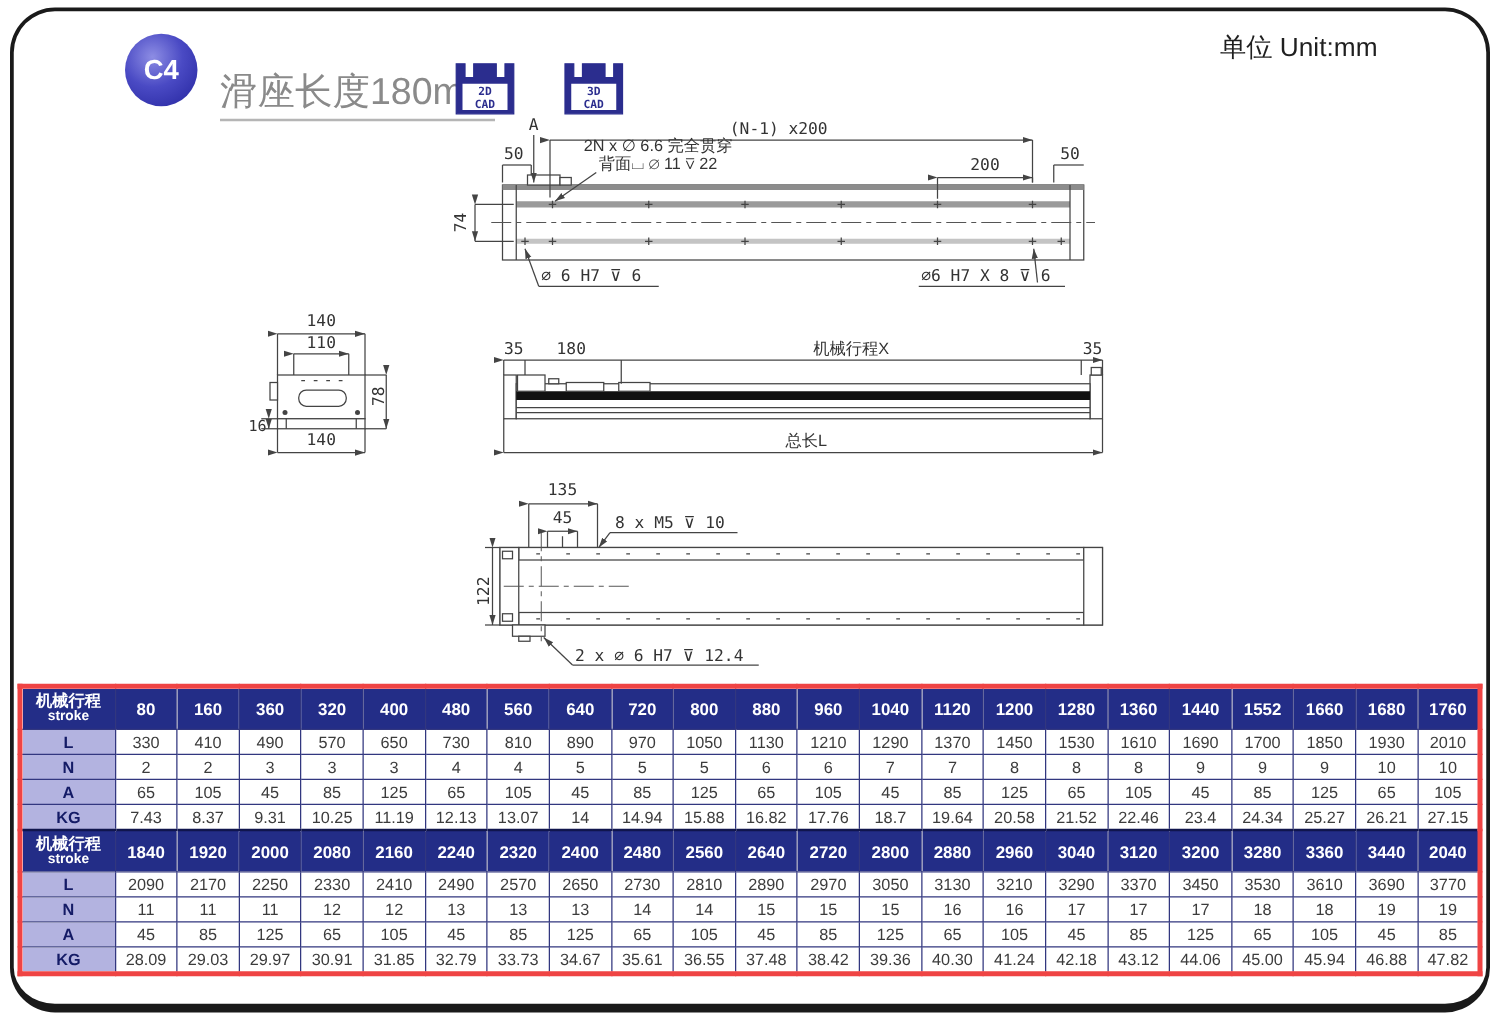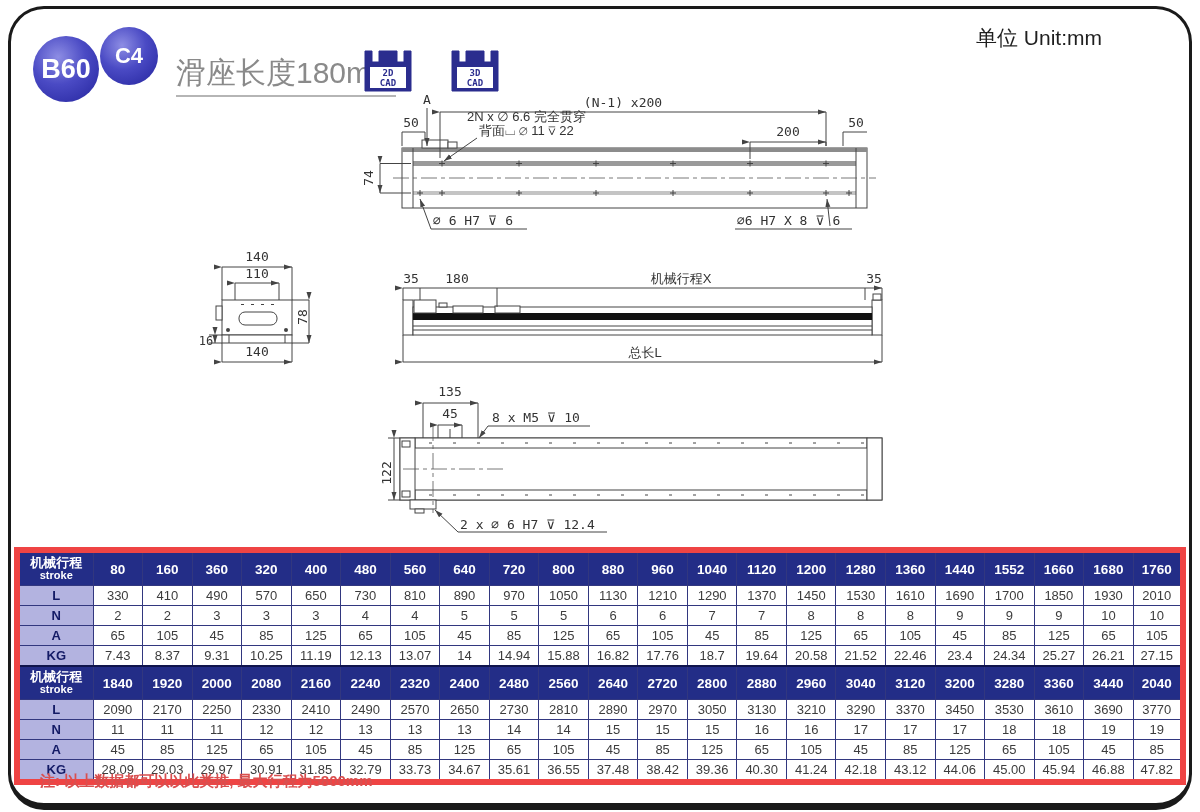--- a/index.html
+++ b/index.html
@@ -25,37 +25,36 @@
   svg text.zh{font-family:"Liberation Sans",sans-serif;}
   .ln{stroke:#444;stroke-width:1;fill:none;}
   .fw{fill:#fff;stroke:#444;stroke-width:1;}
   .cl{stroke:#555;stroke-width:0.8;stroke-dasharray:16 4 4 4;fill:none;}
 
   
   .tblwrap{position:absolute;left:14px;top:547px;width:1172px;}
   table{border-collapse:collapse;table-layout:fixed;width:100%;
         font-family:"Liberation Sans",sans-serif;}
   th,td{border:1px solid #32377f;text-align:center;padding:0;overflow:hidden;white-space:nowrap;}
-  table{border:6px solid #ef4444;}
+  table{border:4px solid #ef4444;}
   tr.bank-header th{background:#232d87;color:#ffffff;font-size:13.5px;font-weight:bold;height:32px;}
   th.lbl-hdr{line-height:1.05;}
   th.lbl-hdr .zh{font-size:13px;} th.lbl-hdr .en{font-size:11px;font-weight:bold;}
   td{background:#ffffff;color:#3c3c3c;font-size:13px;height:19px;}
   td.lbl{background:#b3b3e0;color:#141b66;font-weight:bold;font-size:13px;}
   tr.kg-row td{border-bottom:2px solid #10154d;}
 
   .note{position:absolute;left:40px;top:772px;font-size:15px;color:#d94f4f;font-weight:bold;}
 </style>
 </head>
 <body>
 
 <div class="page">
   <div class="frame"></div>
 
-  <div class="badge b60">B60</div>
   <div class="badge c4">C4</div>
   <div class="title">滑座长度180mm</div>
 
   <div class="cadicon i2d">
     <svg width="50" height="48" viewBox="0 0 50 48" style="position:static">
       <path d="M2,6 L2,46 L48,46 L48,6 L41,6 L41,17 L34,17 L34,6 L16,6 L16,17 L9,17 L9,6 Z" fill="#2b2d8e" stroke="#2b2d8e"></path>
       <rect x="7" y="22" width="36" height="21" fill="#ffffff"></rect>
       <text x="25" y="31" text-anchor="middle" style="font-size:9px;font-weight:bold;fill:#2b2d8e">2D</text>
       <text x="25" y="41" text-anchor="middle" style="font-size:9px;font-weight:bold;fill:#2b2d8e">CAD</text>
     </svg>
@@ -484,14 +483,13 @@
             <td>44.06</td>
             <td>45.00</td>
             <td>45.94</td>
             <td>46.88</td>
             <td>47.82</td>
           </tr>
         </tbody>
     </table>
   </div>
 
-  <div class="note">注: 以上数据都可以以此类推, 最大行程为5800mm</div>
 </div>
 
 </body></html>

